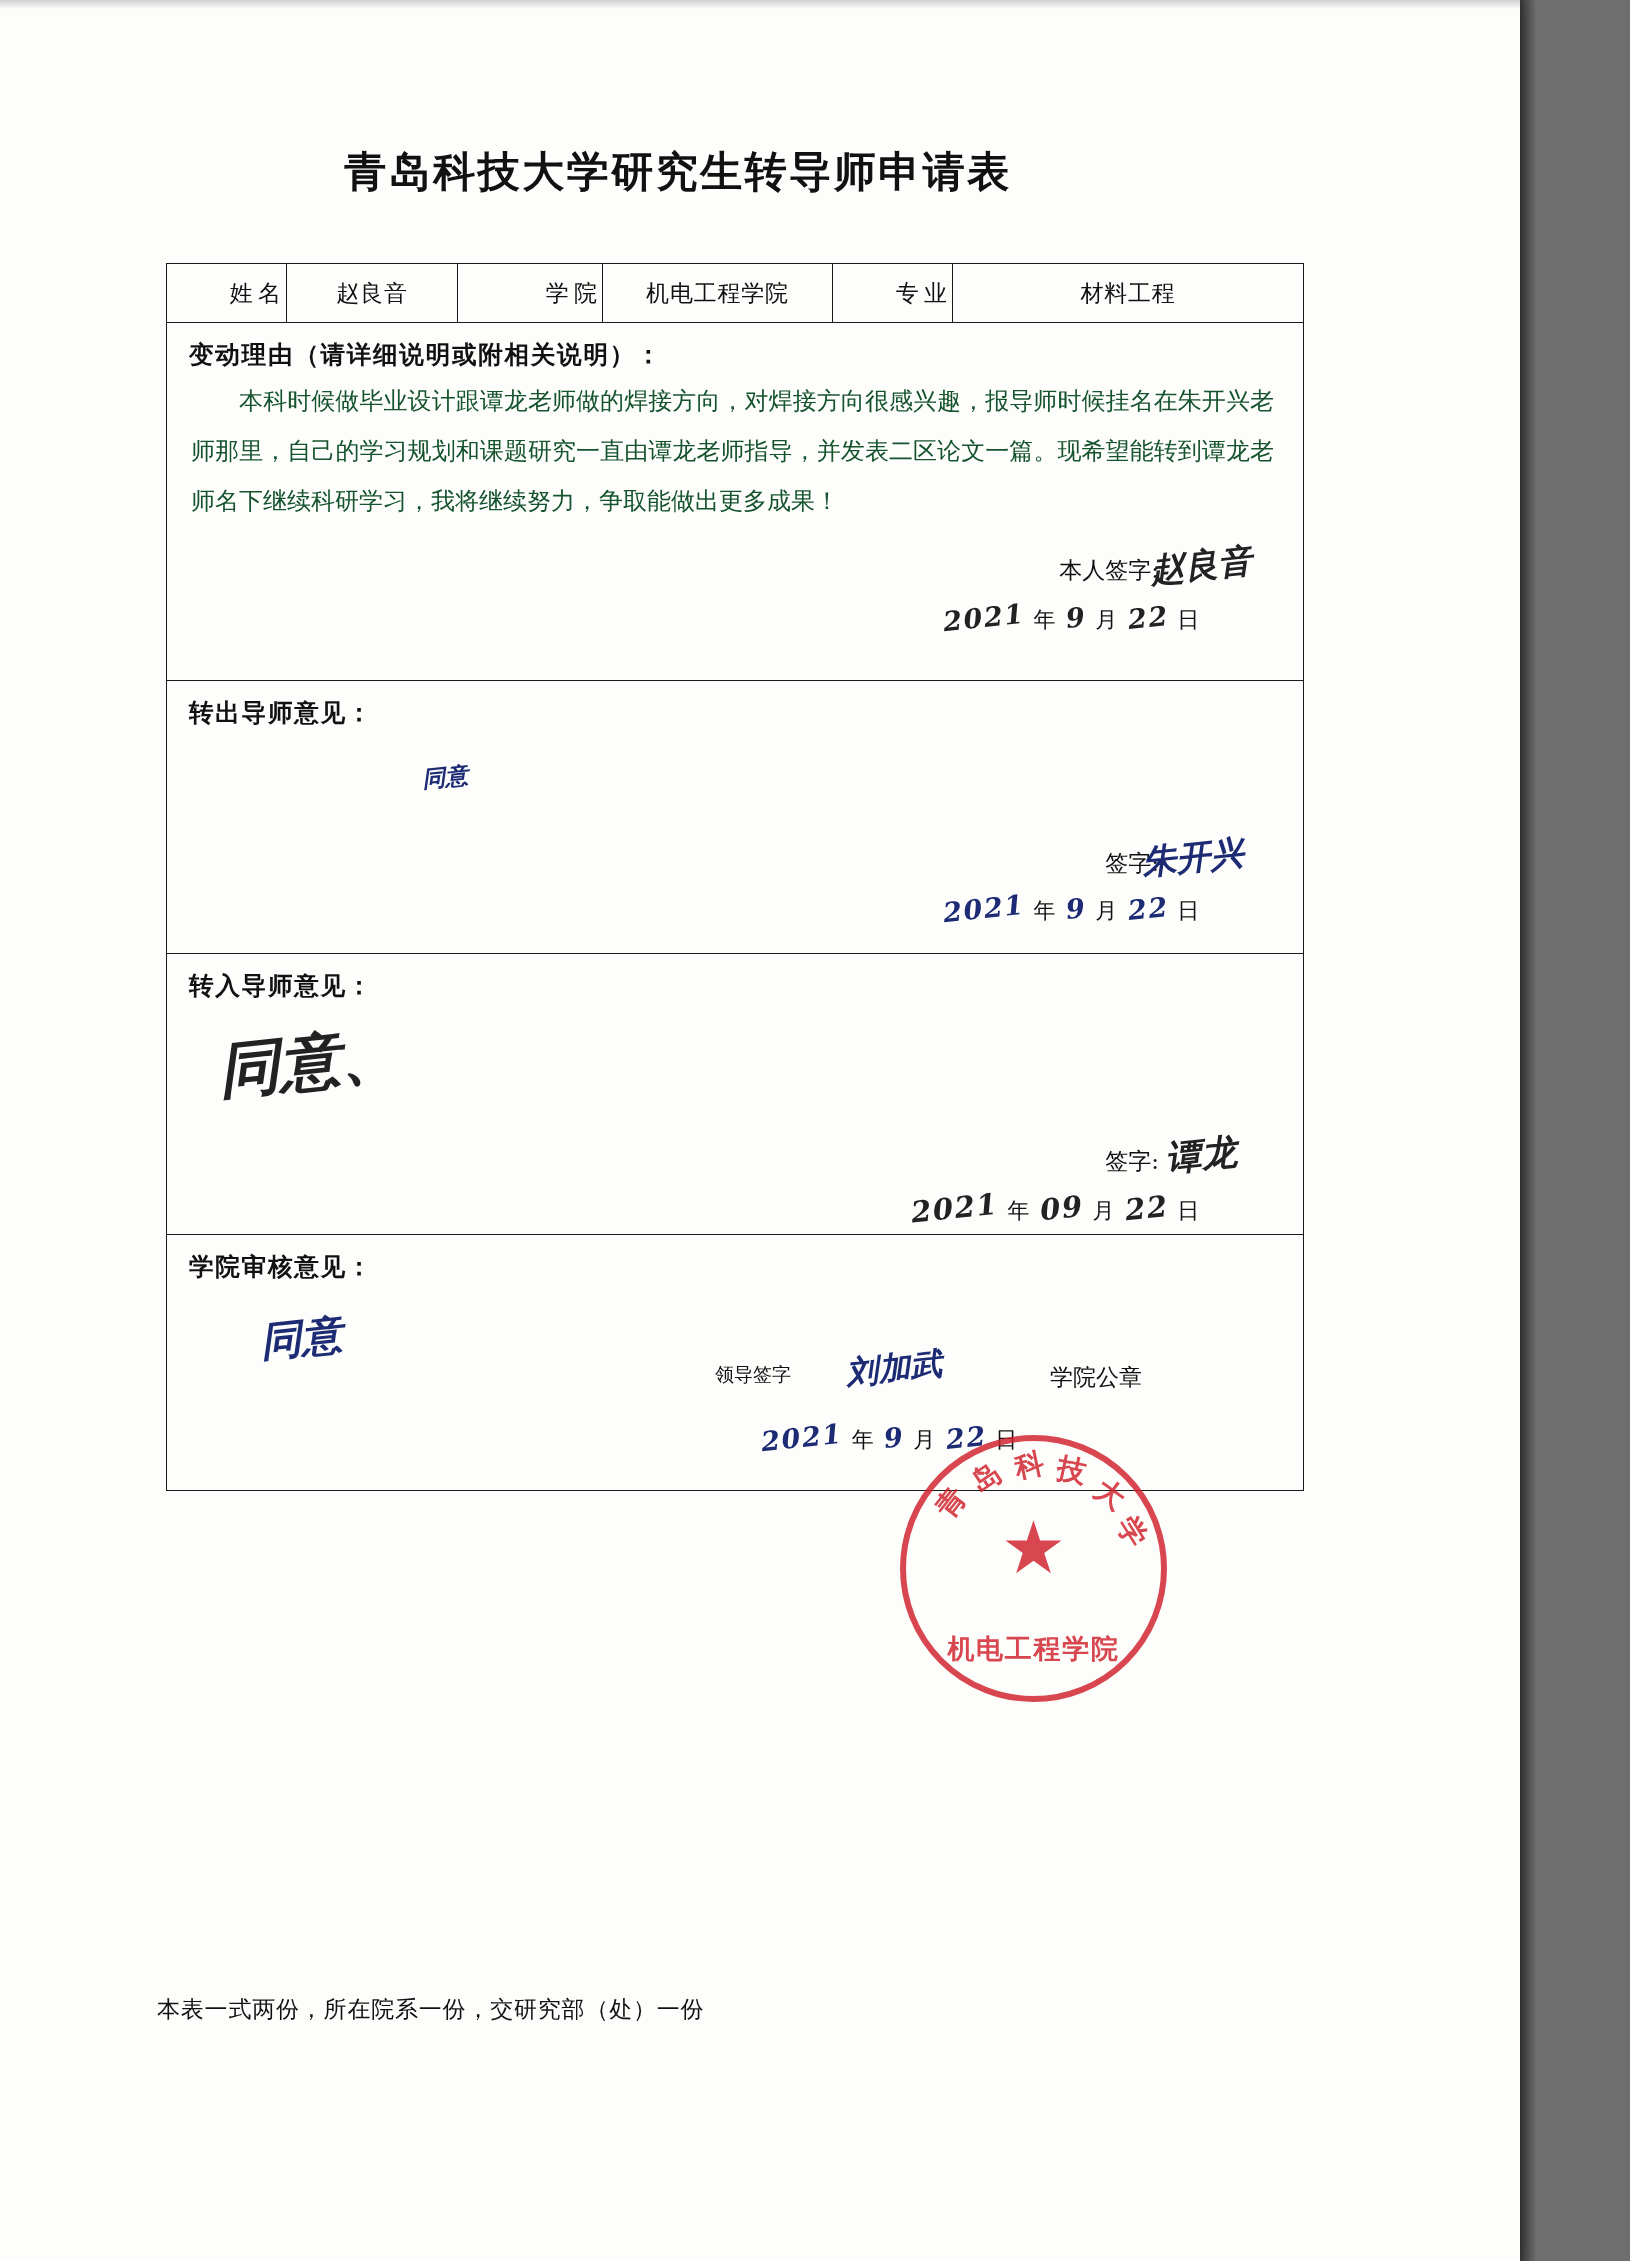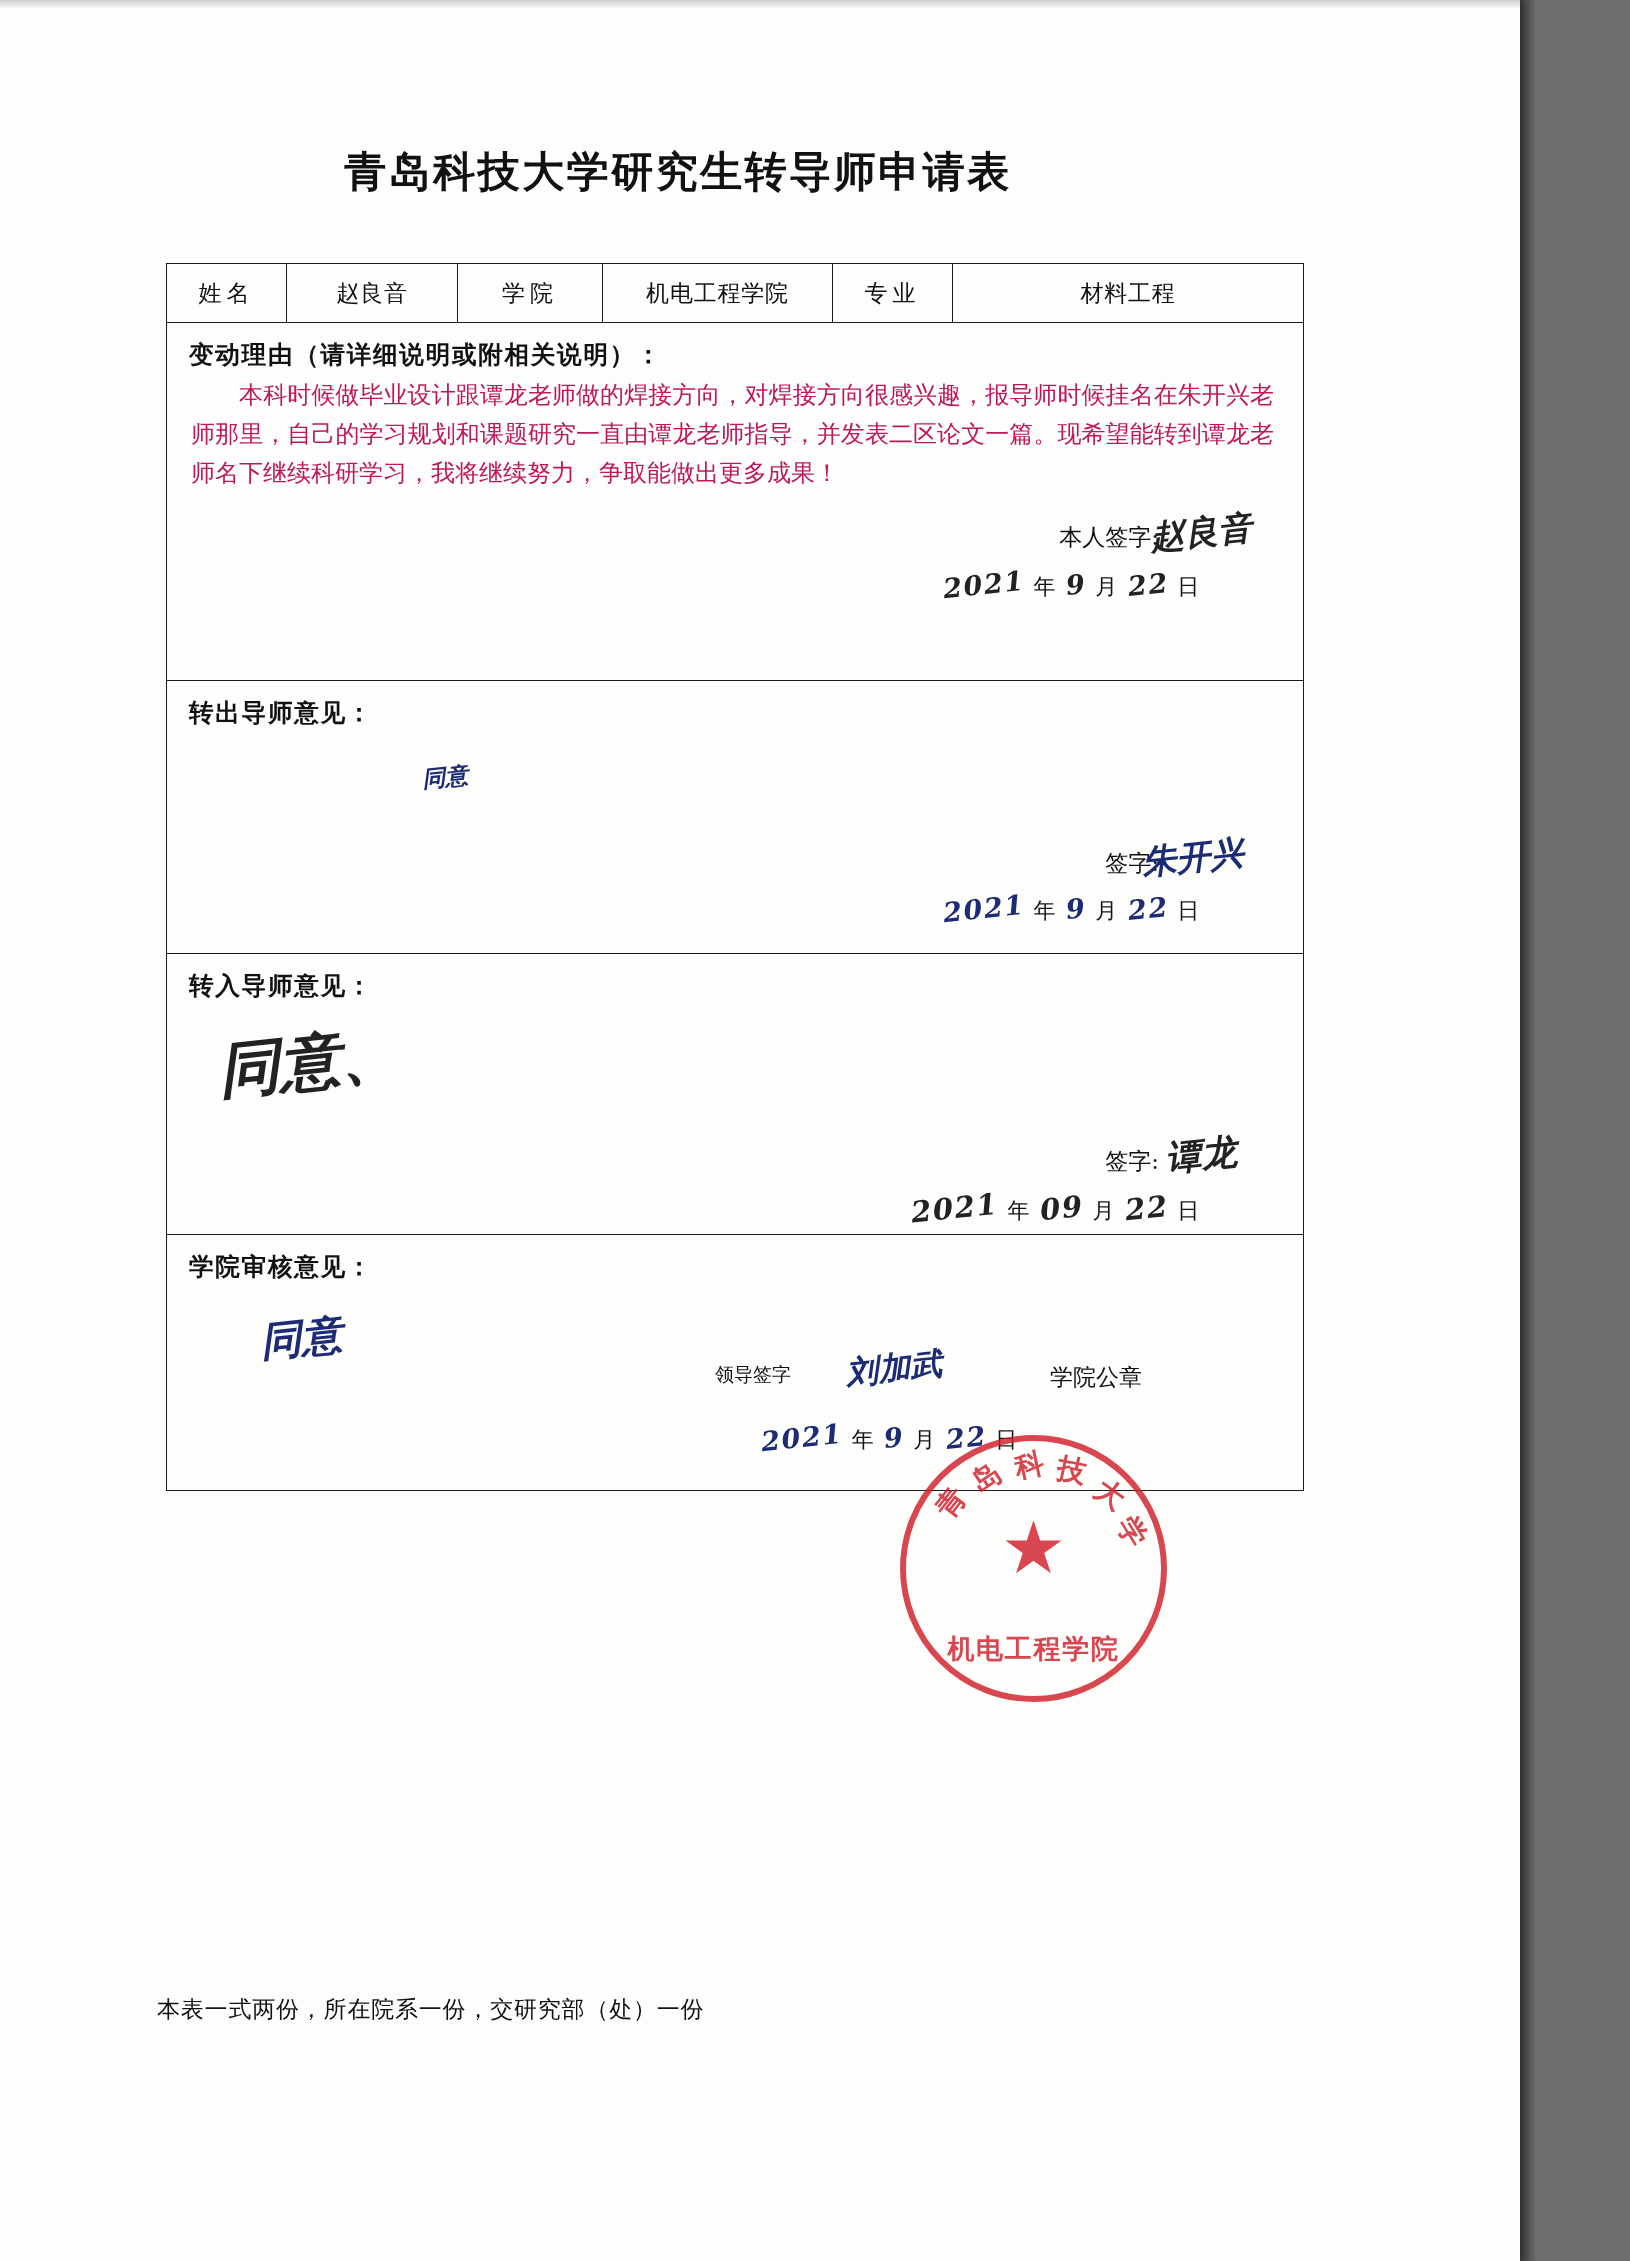--- a/index.html
+++ b/index.html
@@ -62,41 +62,41 @@
   }
   .table td {
     border: 1.7px solid #1a1a1a;
     font-size: 23px;
     color: #111;
     padding: 0;
     vertical-align: middle;
     font-family: "DejaVu Serif", serif;
   }
   .c-lbl {
-    text-align: center;
+    text-align: right;
     letter-spacing: 5.1px;
     height: 58px;
   }
   .c-val {
     text-align: center;
     letter-spacing: 0.8px;
   }
   .sec-head {
     font-size: 24.6px;
     font-weight: bold;
     padding: 15.3px 0 0 22px;
     letter-spacing: 1.7px;
     display: block;
   }
   .body-text {
     font-size: 24px;
-    line-height: 39px;
+    line-height: 50px;
     padding: 5.1px 29px 0 24px;
     text-align: justify;
-    color: #be185d;
+    color: #14532d;
   }
   .body-text .indent { display: inline-block; width: 48px; }
 
   .sign-line {
     text-align: right;
     font-size: 23px;
     padding-right: 144px;
     position: relative;
   }
   .date-line {

